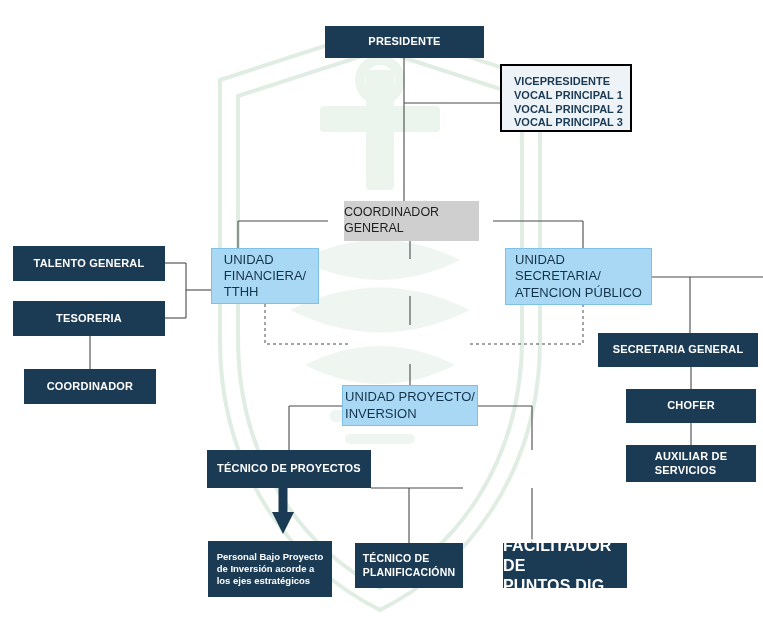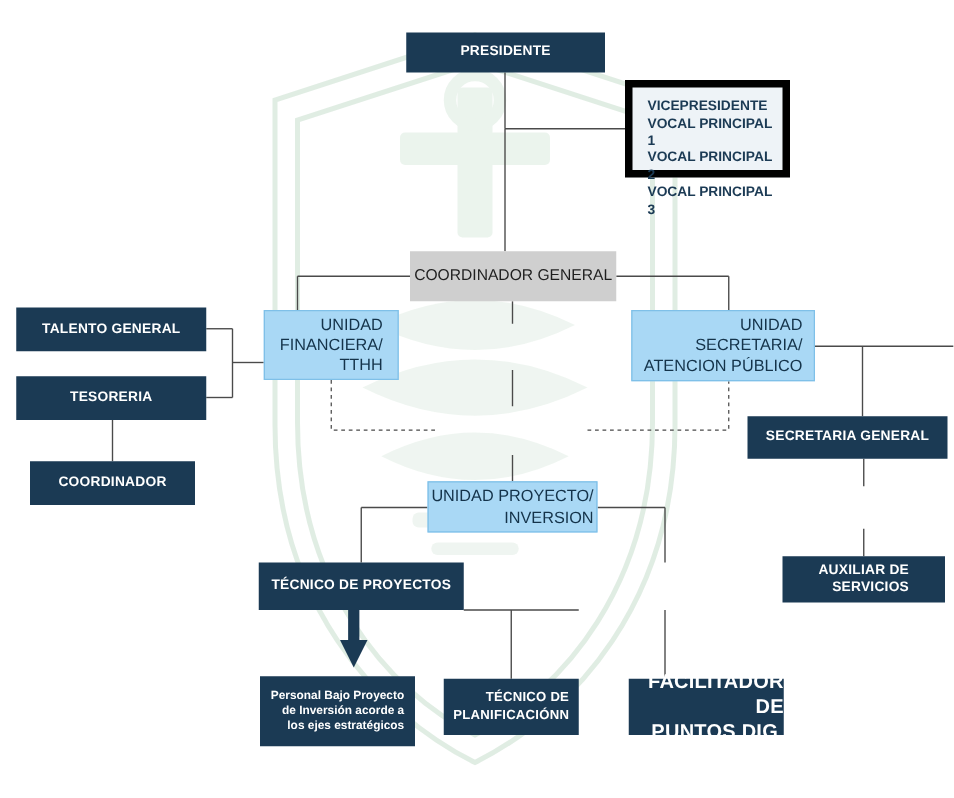--- a/index.html
+++ b/index.html
@@ -24,21 +24,21 @@
     height: 620px;
     opacity: 0.30;
     pointer-events: none;
   }
   .node {
     position: absolute;
     box-sizing: border-box;
     display: flex;
     align-items: center;
     justify-content: center;
-    text-align: right;
+    text-align: left;
     line-height: 1.25;
     white-space: pre-line;
   }
   .dark {
     background: #1b3a54;
     color: #ffffff;
     font-weight: bold;
     font-size: 11px;
     letter-spacing: .2px;
   }
@@ -137,39 +137,40 @@
 
     <path class="ln" d="M409 488 L409 543"></path>
     <path class="ln" d="M371 488 L463 488"></path>
 
     <path d="M283 488 L283 516" stroke="#1b3a54" stroke-width="9" fill="none"></path>
     <path d="M283 534 L272 512 L294 512 Z" fill="#1b3a54"></path>
   </svg>
 
   <div class="node dark" style="left:325px;top:26px;width:159px;height:32px;">PRESIDENTE</div>
 
-  <div class="node" style="left:500px;top:64px;width:132px;height:78px;background:#eef3f7;border:6px solid #000000;color:#1b3a54;font-size:11px;font-weight:bold;align-items:flex-start;justify-content:flex-start;padding:9px 0 4px 12px;text-align:left;">VICEPRESIDENTE
+  <div class="node" style="left:500px;top:64px;width:132px;height:68px;background:#eef3f7;border:2px solid #000000;color:#1b3a54;font-size:11px;font-weight:bold;align-items:flex-start;justify-content:flex-start;padding:9px 0 4px 12px;text-align:left;">VICEPRESIDENTE
 VOCAL PRINCIPAL 1
 VOCAL PRINCIPAL 2
 VOCAL PRINCIPAL 3</div>
 
-  <div class="node grey" style="left:328px;top:201px;width:165px;height:40px;">COORDINADOR GENERAL</div>
+  <div class="node grey" style="left:344px;top:201px;width:135px;height:40px;">COORDINADOR GENERAL</div>
 
   <div class="node dark" style="left:13px;top:246px;width:152px;height:35px;">TALENTO GENERAL</div>
   <div class="node dark" style="left:13px;top:301px;width:152px;height:35px;">TESORERIA</div>
   <div class="node dark" style="left:24px;top:369px;width:132px;height:35px;">COORDINADOR</div>
 
   <div class="node lightblue" style="left:211px;top:248px;width:108px;height:56px;font-weight:normal;">UNIDAD
 FINANCIERA/
 TTHH</div>
   <div class="node lightblue" style="left:505px;top:248px;width:147px;height:57px;">UNIDAD
 SECRETARIA/
 ATENCION PÚBLICO</div>
 
   <div class="node dark" style="left:598px;top:333px;width:160px;height:34px;">SECRETARIA GENERAL</div>
+  <div class="node dark" style="left:626px;top:389px;width:130px;height:34px;">CHOFER</div>
   <div class="node lightblue" style="left:342px;top:385px;width:136px;height:41px;">UNIDAD PROYECTO/
 INVERSION</div>
   <div class="node dark" style="left:626px;top:445px;width:130px;height:37px;">AUXILIAR DE
 SERVICIOS</div>
 
   <div class="node dark" style="left:207px;top:450px;width:164px;height:38px;">TÉCNICO DE PROYECTOS</div>
 
   <div class="node navybox" style="left:208px;top:541px;width:124px;height:56px;font-size:9.5px;">Personal Bajo Proyecto
 de Inversión acorde a
 los ejes estratégicos</div>

